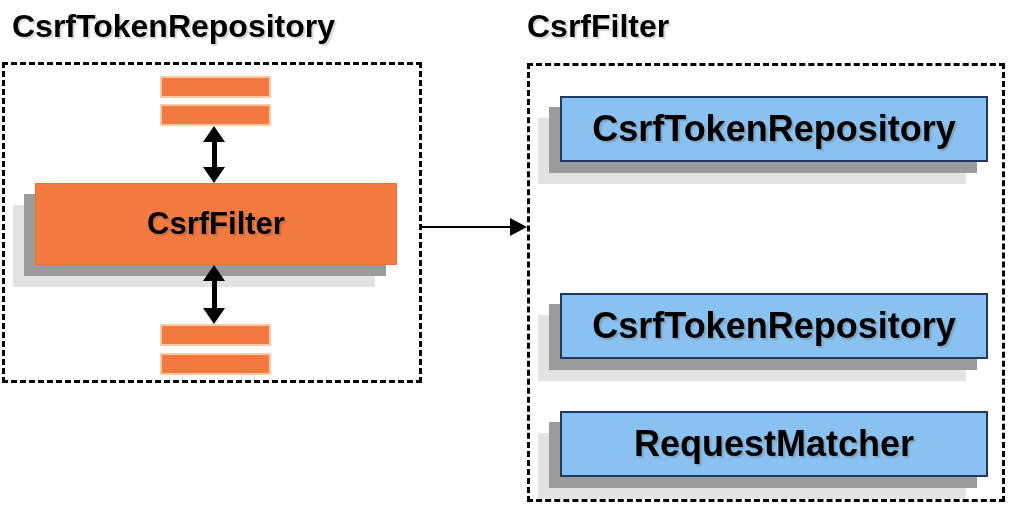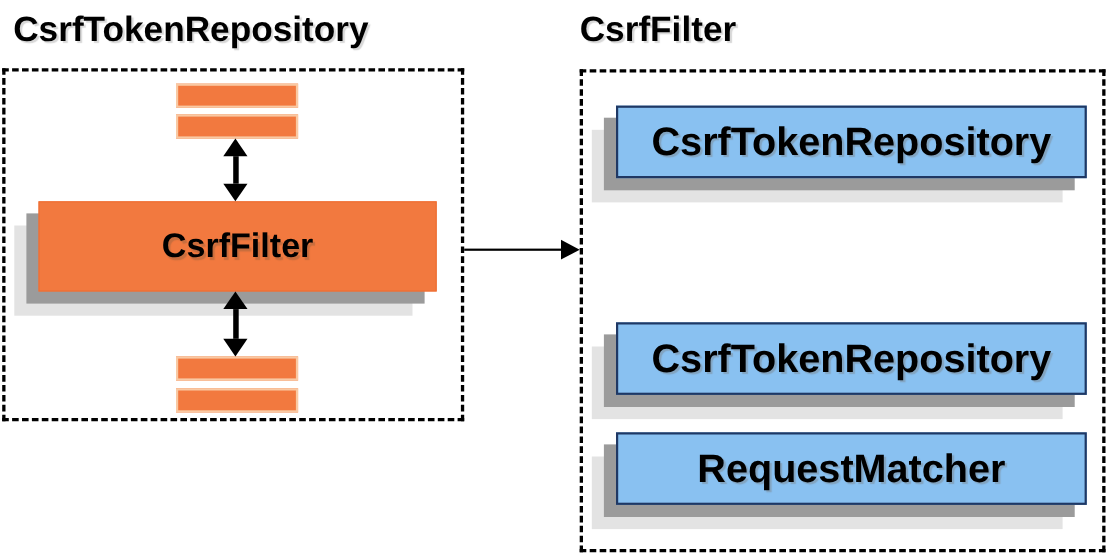--- a/index.html
+++ b/index.html
@@ -82,21 +82,21 @@
     font-weight: bold;
     color: #000;
     text-shadow: 2px 2px 1px rgba(120,90,60,0.35);
   }
 
   
   .component-wrap { left: 30px; width: 428px; height: 66px; }
   .comp0 { top: 30px; }
   .comp1 { top: 128px; }
   .comp2 { top: 227px; }
-  .comp3 { top: 327px; }
+  .comp3 { top: 345px; }
   .blue-box {
     position: absolute;
     inset: 0;
     background: var(--component-blue, #89C1F1);
     border: 2px solid var(--component-blue-border, #1F3864);
     box-sizing: border-box;
     display: flex;
     align-items: center;
     justify-content: center;
     z-index: 2;

